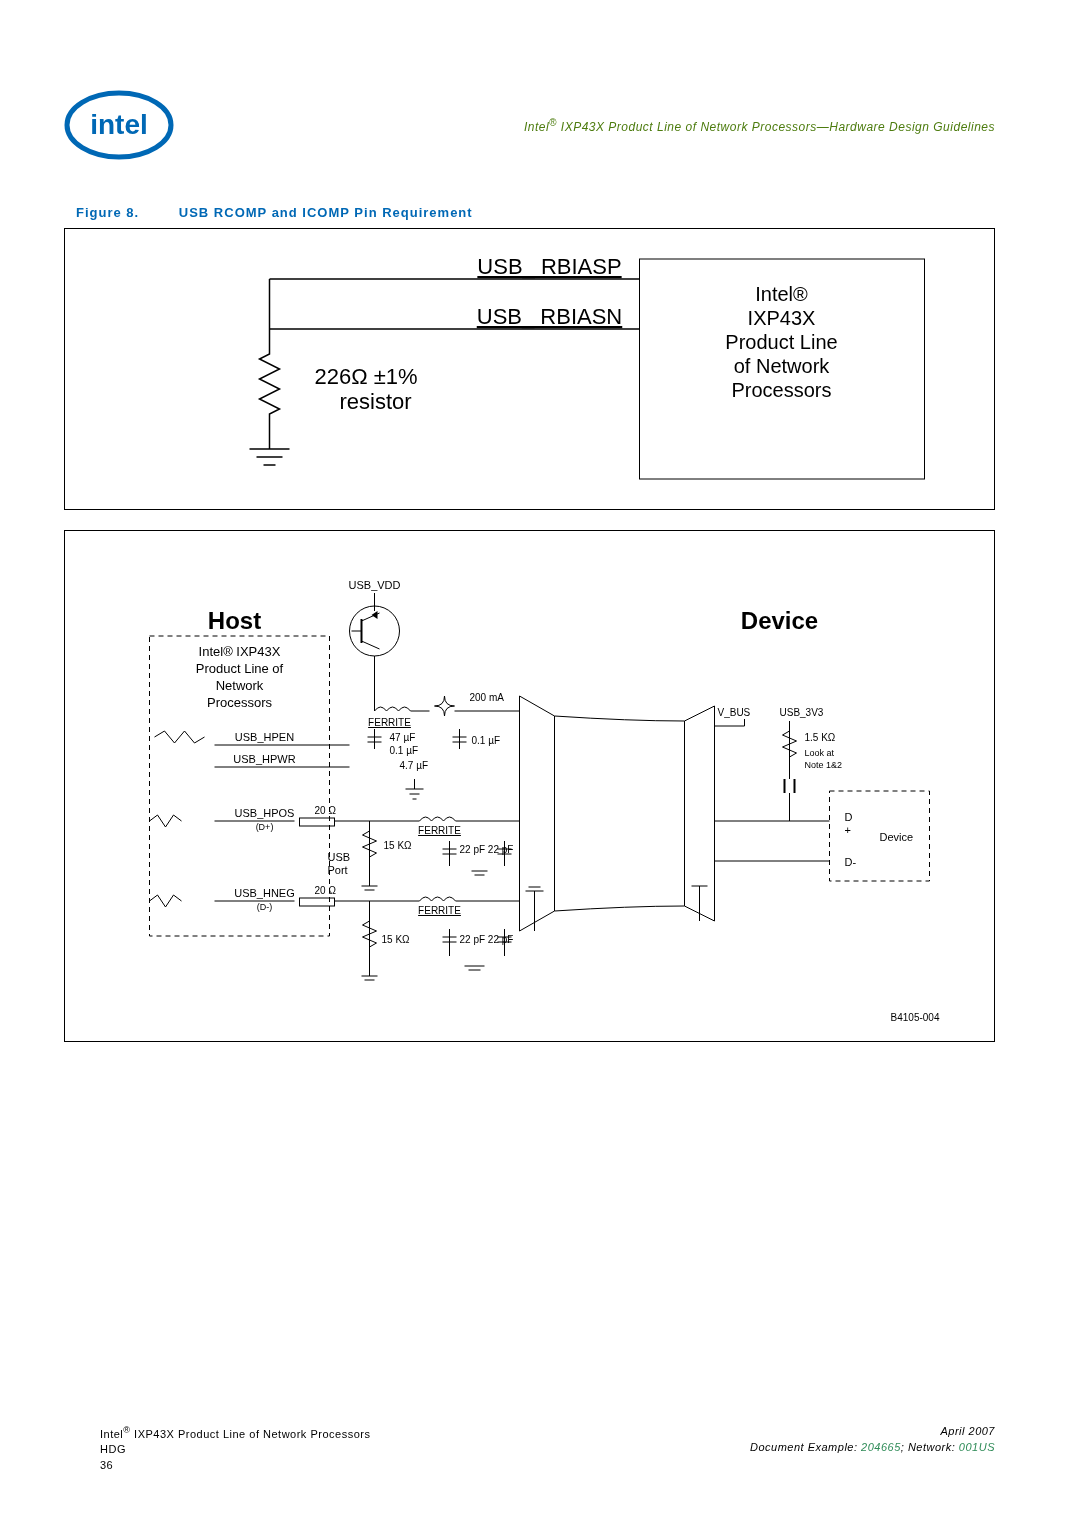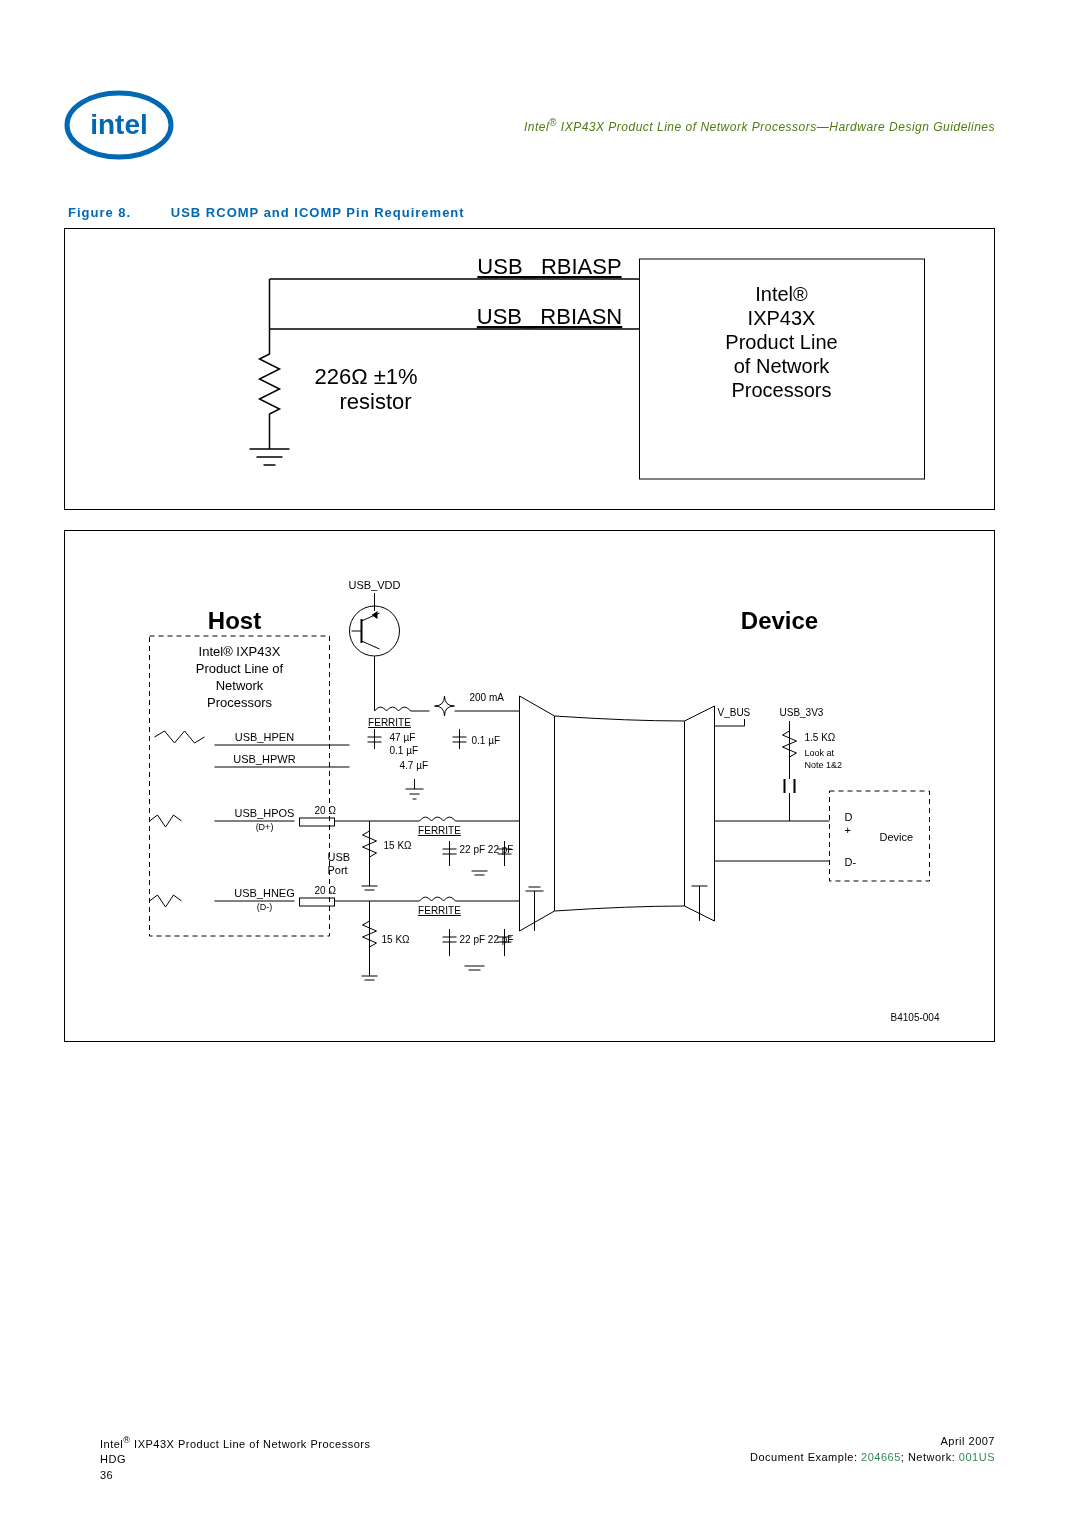--- a/index.html
+++ b/index.html
@@ -34,49 +34,49 @@
     letter-spacing: 0.5px;
     color: #4d7c0f;
     text-align: right;
     flex: 1;
   }
   .figure-caption {
     font-size: 13px;
     font-weight: bold;
     letter-spacing: 1px;
     color: #0068B5;
-    margin: 15px 0 8px 4px;
+    margin: 15px 0 8px 12px;
   }
   .figure-caption .figlabel { margin-right: 35px; }
   .figure-box {
     border: 1px solid #000;
     background: #fff;
     position: relative;
   }
   .fig8 {
     height: 280px;
     margin-bottom: 20px;
   }
   .fig8-svg { width: 100%; height: 100%; }
   .fig9 {
     height: 510px;
     margin-bottom: 40px;
   }
   .fig9-svg { width: 100%; height: 100%; }
   .footer {
     position: absolute;
-    bottom: 45px;
+    bottom: 55px;
     left: 100px;
     right: 85px;
     font-size: 11px;
     letter-spacing: 0.5px;
     line-height: 1.4;
   }
   .footer-left { float: left; }
-  .footer-right { float: right; text-align: right; }
+  .footer-right { float: right; text-align: right; font-style: italic; }
   .docnum-green { color: #2E8B57; }
   svg text { font-family: Arial, Helvetica, sans-serif; }
 </style>
 </head>
 <body>
 
 <div class="page">
 
   <div class="header-row">
     <div class="logo">

